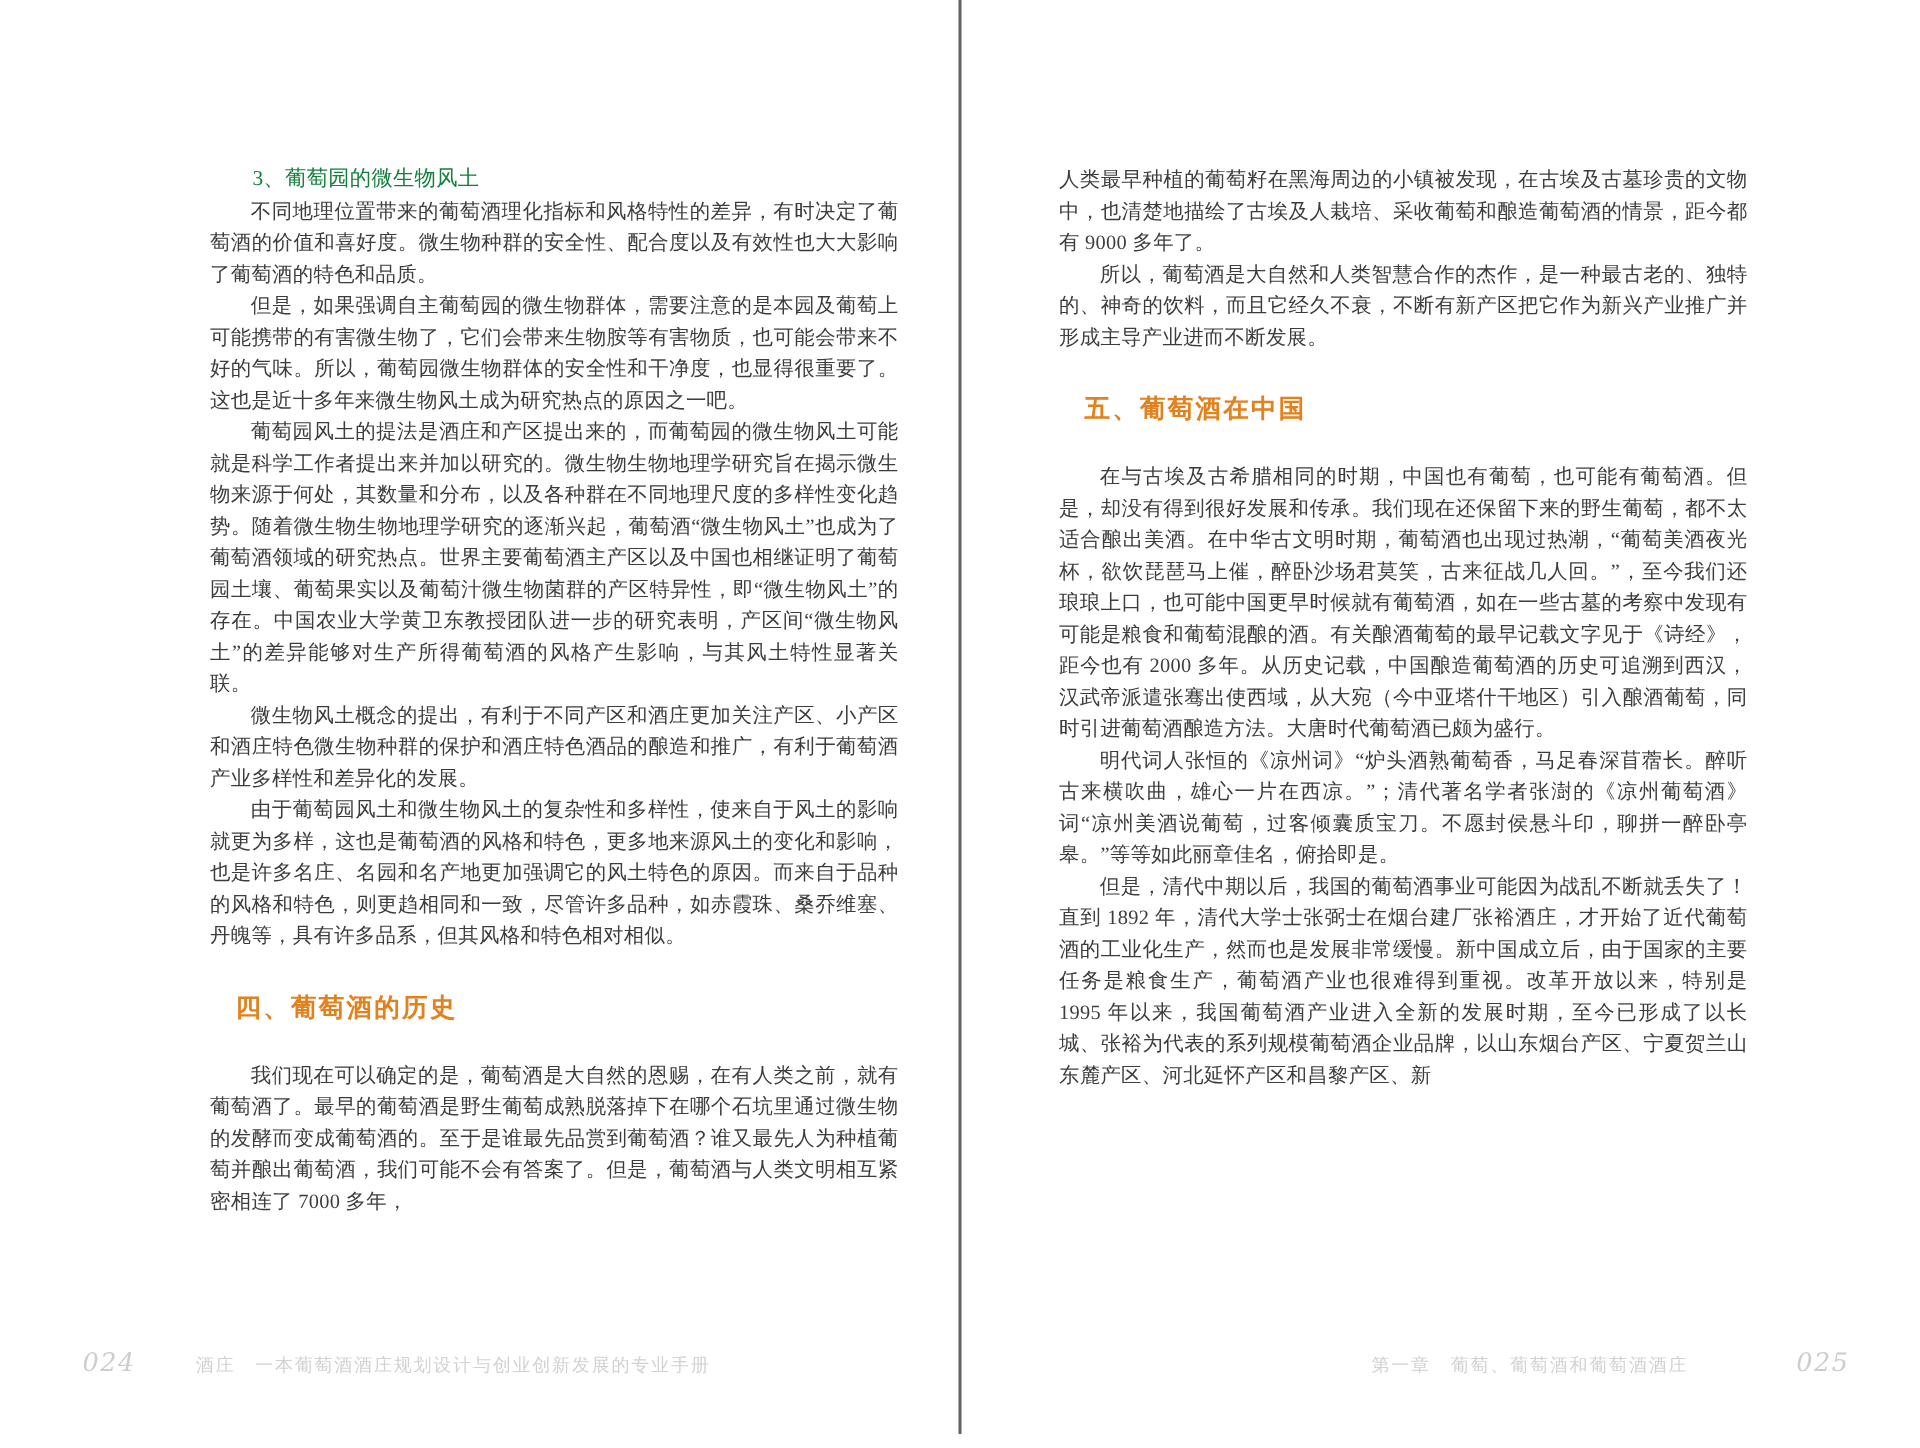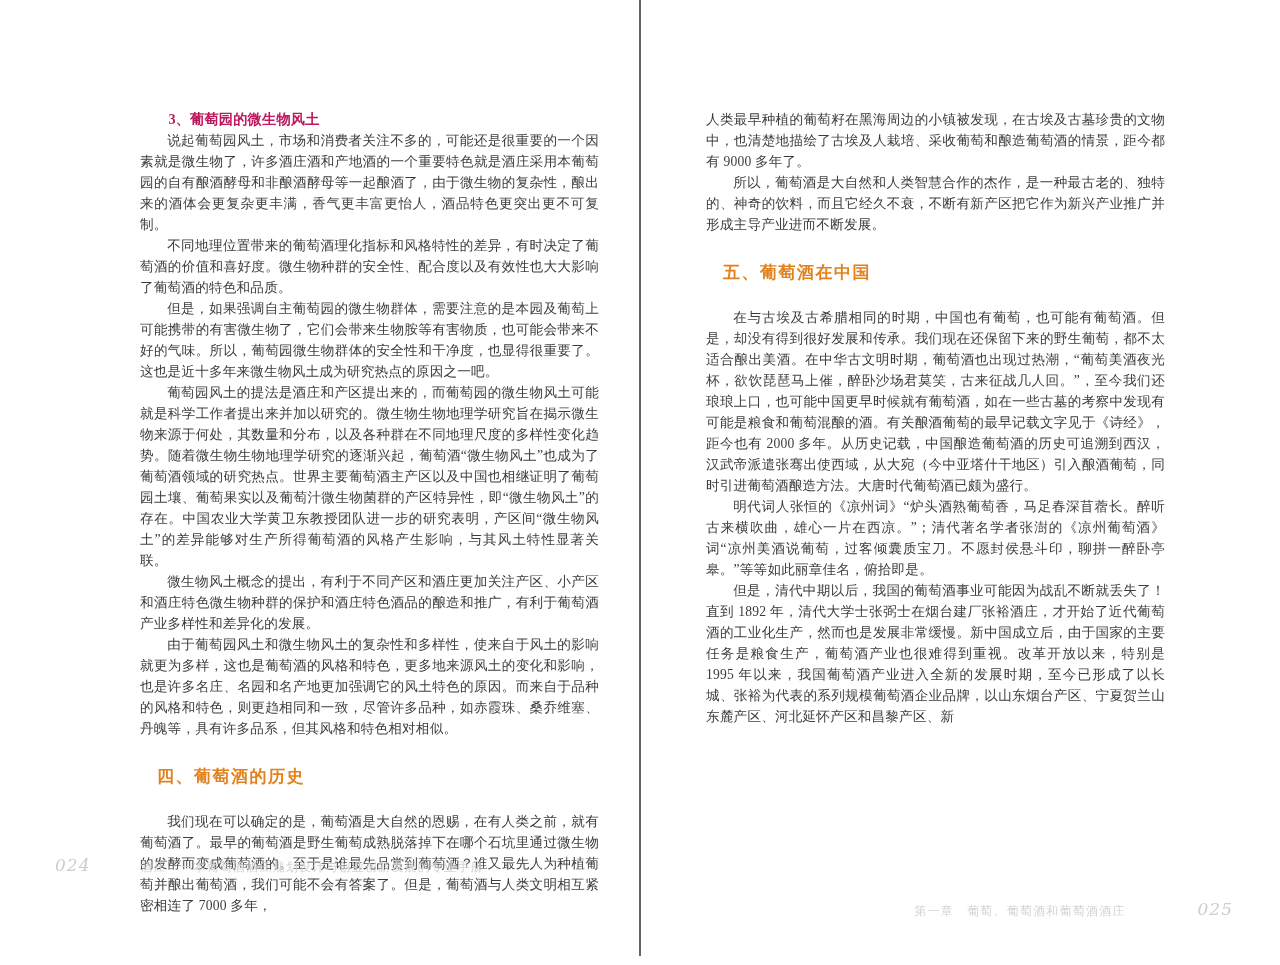--- a/index.html
+++ b/index.html
@@ -18,33 +18,33 @@
     font-size: 13.6px; line-height: 21px; color: #3c3c3c;
     text-align: justify; letter-spacing: 0.2px;
   }
   .page-text.left  { left: 140px; }
   .page-text.right { left: 706px; }
 
   .para { text-indent: 2em; }
   .para.no-indent { text-indent: 0; }
 
   .subhead {
-    font-weight: 700; color: #be185d; font-size: 14.2px;
+    font-weight: 400; color: #15803d; font-size: 14.2px;
     text-indent: 2em; line-height: 21px;
   }
 
   .h2 {
     font-size: 17px; font-weight: 700; line-height: 24px;
     margin: 26px 0 22px 0; letter-spacing: 1.5px;
     text-indent: 1em;
   }
 
   .footer-left {
-    position: absolute; left: 55px; top: 855px; width: 545px;
-    display: flex; align-items: baseline; gap: 50px;
+    position: absolute; left: 55px; top: 899px; width: 545px;
+    display: flex; align-items: baseline; gap: 40px;
   }
   .footer-right {
     position: absolute; right: 47px; top: 899px; width: 545px;
     display: flex; align-items: baseline; justify-content: flex-end; gap: 72px;
   }
   .page-num {
     font-family: "DejaVu Serif", "Liberation Serif", serif;
     font-style: italic; font-size: 17px; color: #cdcdcd; letter-spacing: 1px;
   }
   .footer-title {
@@ -54,21 +54,20 @@
 </style>
 </head>
 <body>
 
 <div class="spread">
 
   <div class="gutter"></div>
 
   <div class="page-text left">
     <div class="subhead">3、葡萄园的微生物风土</div>
-    <div class="para">说起葡萄园风土，市场和消费者关注不多的，可能还是很重要的一个因素就是微生物了，许多酒庄酒和产地酒的一个重要特色就是酒庄采用本葡萄园的自有酿酒酵母和非酿酒酵母等一起酿酒了，由于微生物的复杂性，酿出来的酒体会更复杂更丰满，香气更丰富更怡人，酒品特色更突出更不可复制。</div>
     <div class="para">不同地理位置带来的葡萄酒理化指标和风格特性的差异，有时决定了葡萄酒的价值和喜好度。微生物种群的安全性、配合度以及有效性也大大影响了葡萄酒的特色和品质。</div>
     <div class="para">但是，如果强调自主葡萄园的微生物群体，需要注意的是本园及葡萄上可能携带的有害微生物了，它们会带来生物胺等有害物质，也可能会带来不好的气味。所以，葡萄园微生物群体的安全性和干净度，也显得很重要了。这也是近十多年来微生物风土成为研究热点的原因之一吧。</div>
     <div class="para">葡萄园风土的提法是酒庄和产区提出来的，而葡萄园的微生物风土可能就是科学工作者提出来并加以研究的。微生物生物地理学研究旨在揭示微生物来源于何处，其数量和分布，以及各种群在不同地理尺度的多样性变化趋势。随着微生物生物地理学研究的逐渐兴起，葡萄酒“微生物风土”也成为了葡萄酒领域的研究热点。世界主要葡萄酒主产区以及中国也相继证明了葡萄园土壤、葡萄果实以及葡萄汁微生物菌群的产区特异性，即“微生物风土”的存在。中国农业大学黄卫东教授团队进一步的研究表明，产区间“微生物风土”的差异能够对生产所得葡萄酒的风格产生影响，与其风土特性显著关联。</div>
     <div class="para">微生物风土概念的提出，有利于不同产区和酒庄更加关注产区、小产区和酒庄特色微生物种群的保护和酒庄特色酒品的酿造和推广，有利于葡萄酒产业多样性和差异化的发展。</div>
     <div class="para">由于葡萄园风土和微生物风土的复杂性和多样性，使来自于风土的影响就更为多样，这也是葡萄酒的风格和特色，更多地来源风土的变化和影响，也是许多名庄、名园和名产地更加强调它的风土特色的原因。而来自于品种的风格和特色，则更趋相同和一致，尽管许多品种，如赤霞珠、桑乔维塞、丹魄等，具有许多品系，但其风格和特色相对相似。</div>
     <div class="h2" style="color:#e2821e">四、葡萄酒的历史</div>
     <div class="para">我们现在可以确定的是，葡萄酒是大自然的恩赐，在有人类之前，就有葡萄酒了。最早的葡萄酒是野生葡萄成熟脱落掉下在哪个石坑里通过微生物的发酵而变成葡萄酒的。至于是谁最先品赏到葡萄酒？谁又最先人为种植葡萄并酿出葡萄酒，我们可能不会有答案了。但是，葡萄酒与人类文明相互紧密相连了 7000 多年，</div>
   </div>
 
   <div class="page-text right">

